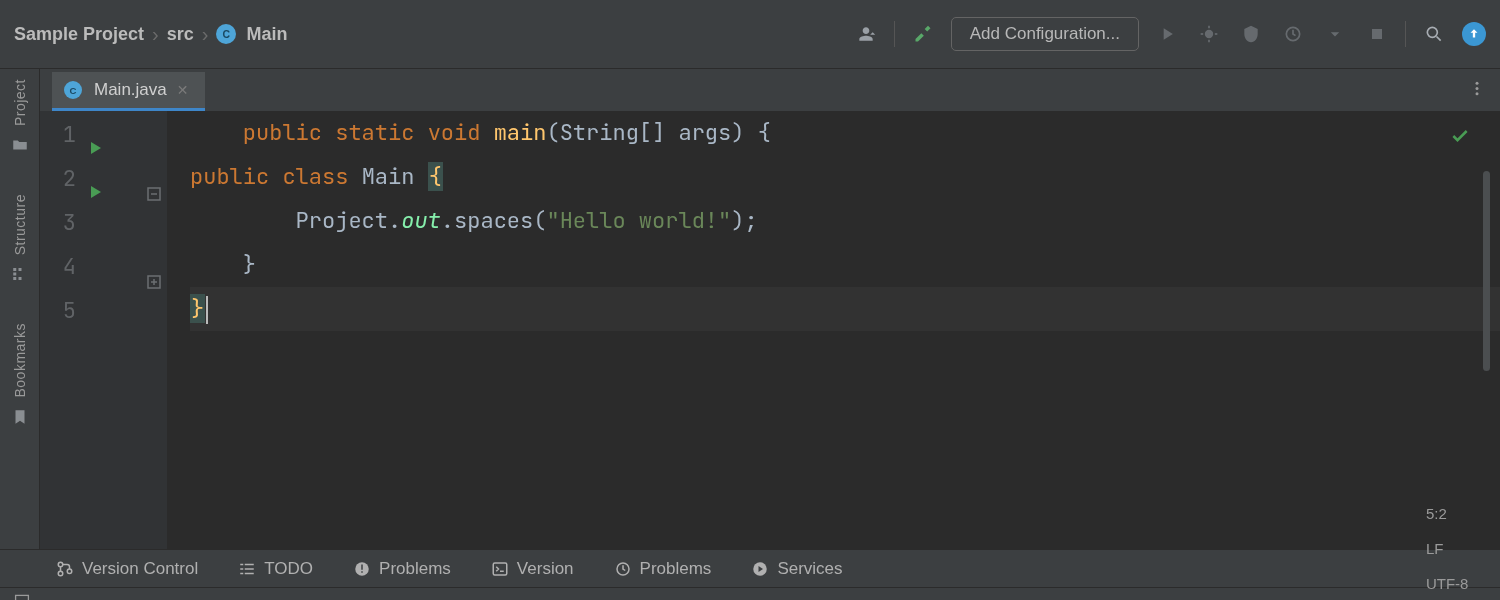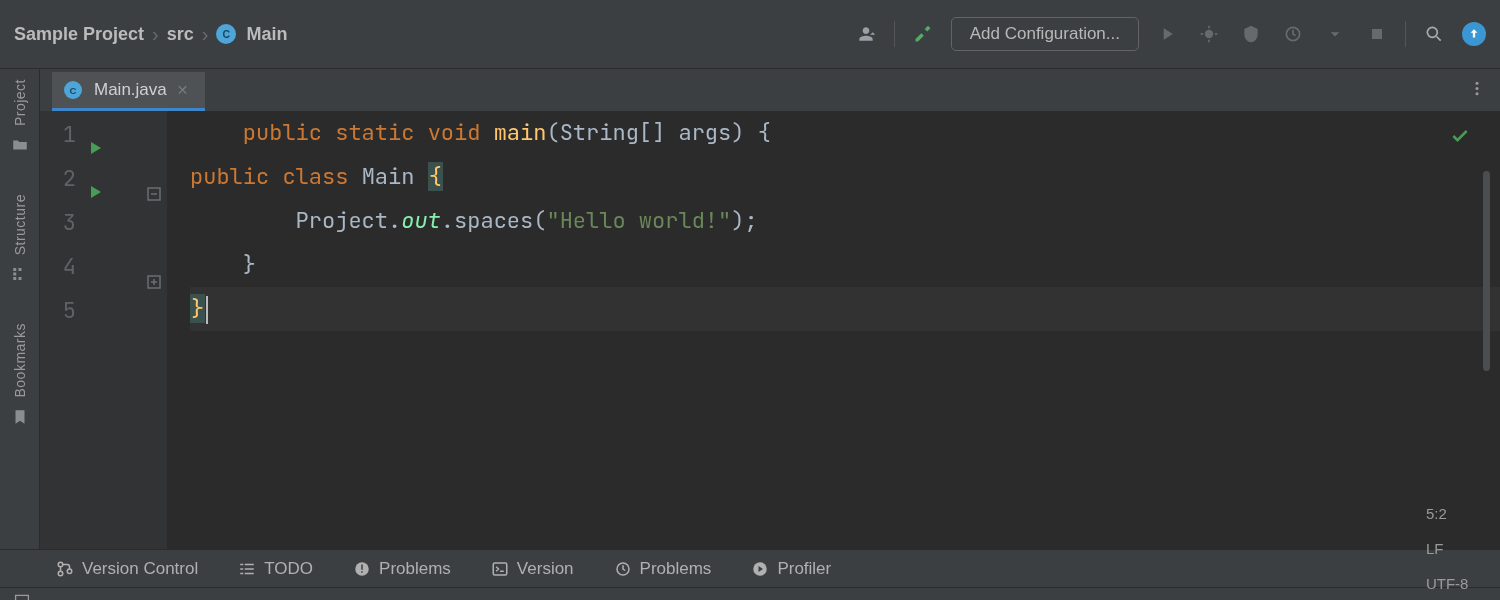--- a/index.html
+++ b/index.html
@@ -530,21 +530,21 @@
         <circle cx="12" cy="12" r="8"></circle>
         <path d="M12 7v5l3 2"></path>
       </svg>
     <span>Problems</span>
   </div>
   <div class="tool">
     <svg viewBox="0 0 24 24" fill="#b0b0b0">
         <circle cx="12" cy="12" r="9"></circle>
         <path d="M10 8l6 4-6 4z" fill="#3c3f41"></path>
       </svg>
-    <span>Profiler</span>
+    <span>Services</span>
   </div>
 </div>
 
 <div class="statusbar">
   <span>
     <svg viewBox="0 0 20 20" fill="none" stroke="#9a9a9a" stroke-width="1.6">
         <rect x="2" y="3" width="16" height="14"></rect>
         <line x1="2" y1="16" x2="18" y2="16"></line>
       </svg>
   </span>

